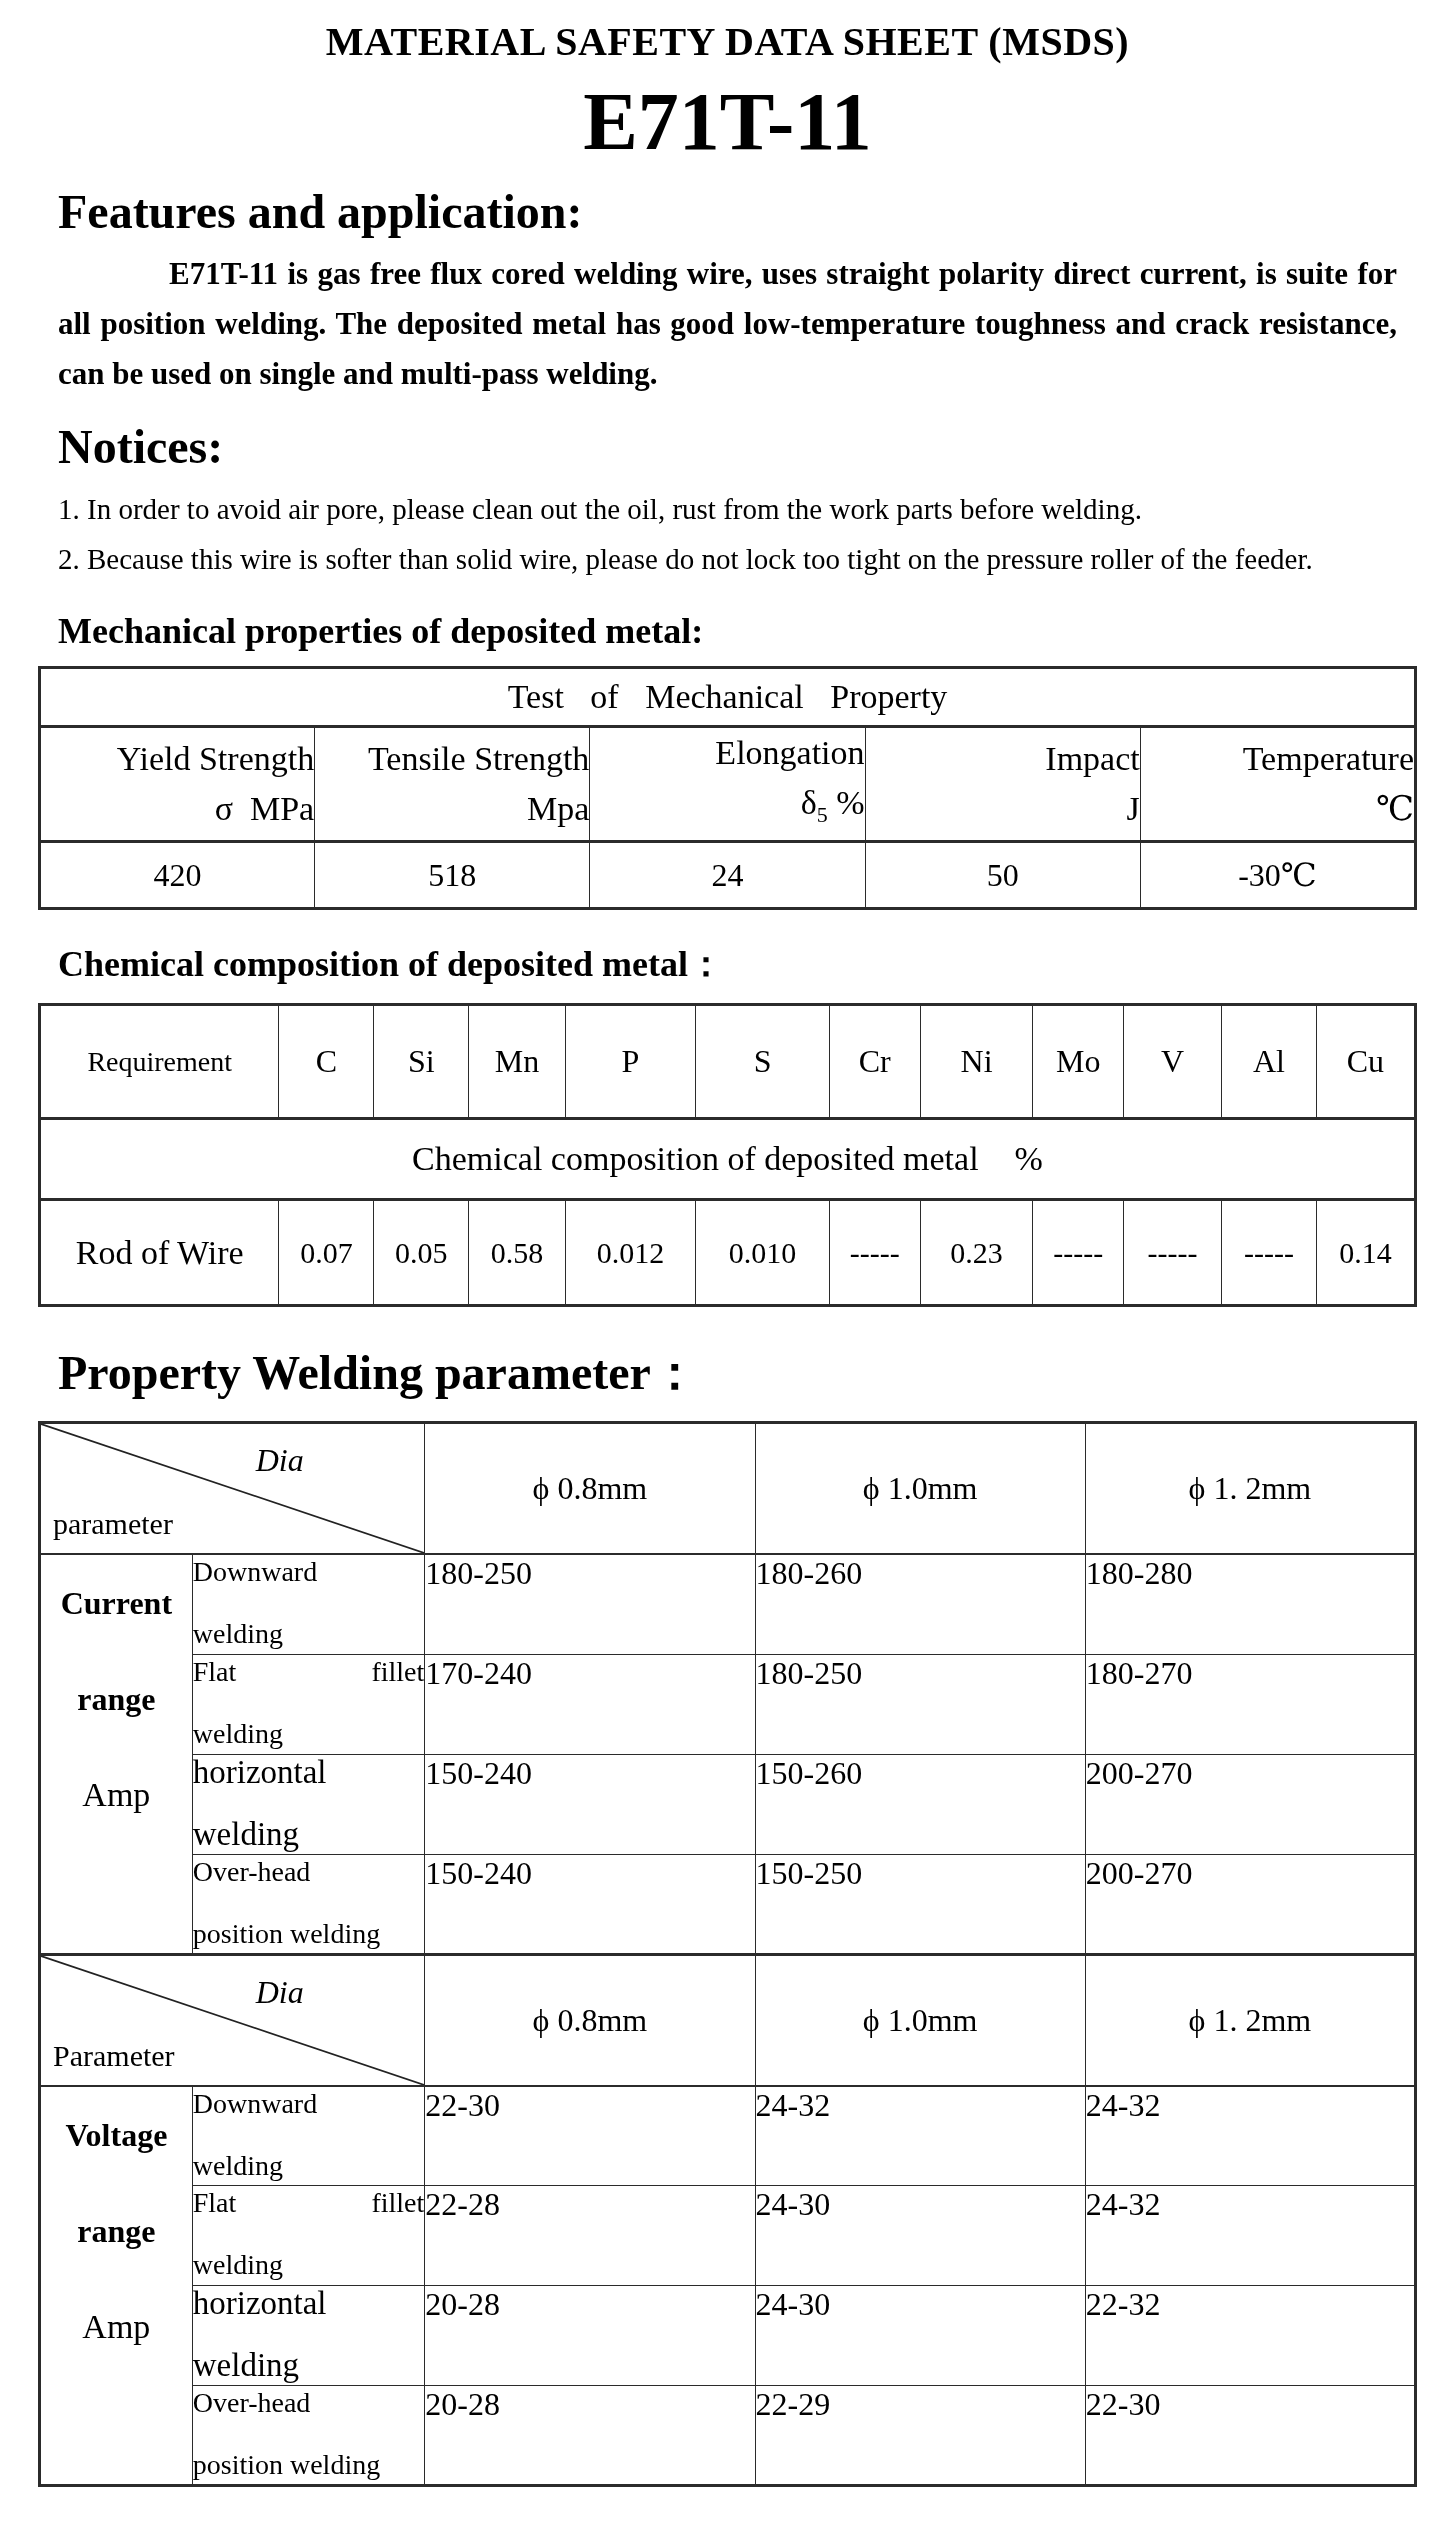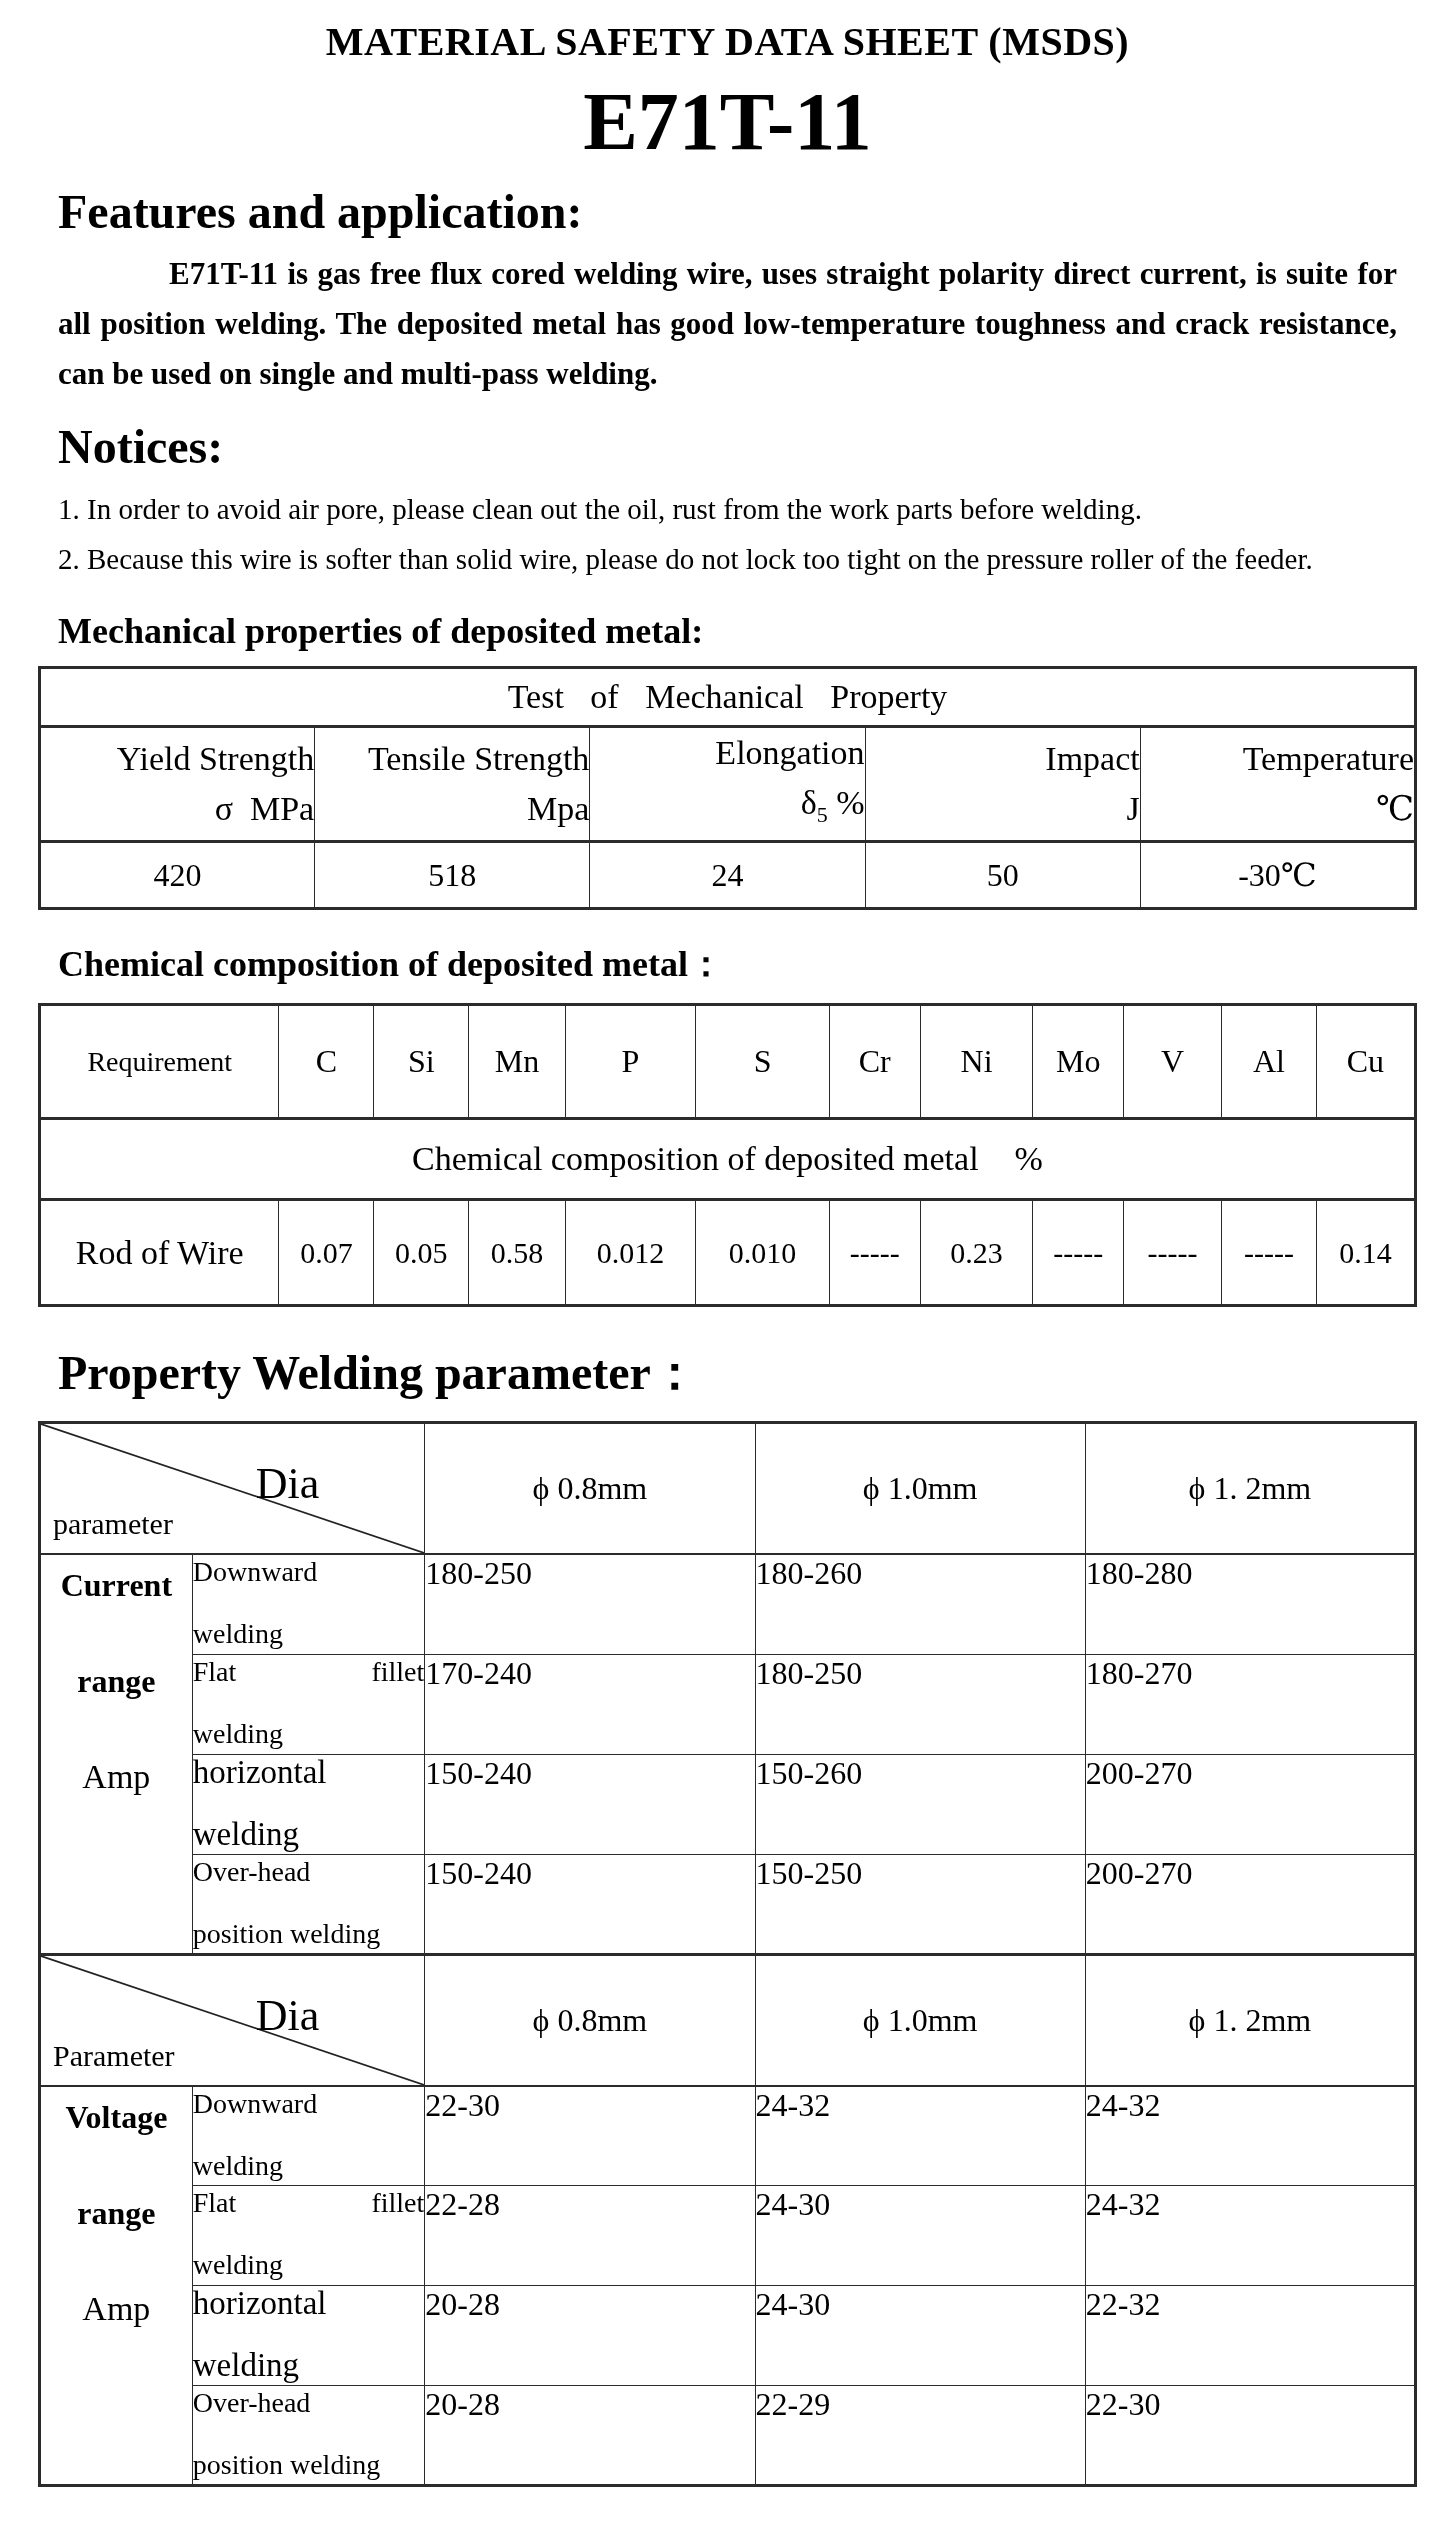--- a/index.html
+++ b/index.html
@@ -102,36 +102,37 @@
   .weld-corner-cell {
     position: relative; height: 129px;
     vertical-align: top;
     border-bottom: 2.4px solid #2b2b2b !important;
   }
   .weld-corner-cell .diag {
     position: absolute; left: 0; top: 0;
     width: 100%; height: 100%; display: block;
   }
   .corner-top-label {
-    position: absolute; top: 34px; left: 56%;
-    font-size: 44px;
+    position: absolute; top: 18px; left: 56%;
+    font-size: 32px;
+    font-style: italic;
   }
   .corner-bottom-label {
     position: absolute; bottom: 12px; left: 12px;
     font-size: 30px;
   }
   .dia-head-cell {
     text-align: center; vertical-align: middle;
     font-size: 32px;
     border-bottom: 2.4px solid #2b2b2b !important;
   }
   .group-cell { vertical-align: top; }
   .group-box {
     display: flex; flex-direction: column; align-items: center;
-    row-gap: 64px; padding-top: 14px; line-height: 32px;
+    row-gap: 64px; padding-top: 32px; line-height: 32px;
   }
   .group-bold { font-weight: bold; font-size: 32px; }
   .group-light { font-size: 34px; }
   .pos-cell {
     vertical-align: top;
     padding: 12px 16px 0 16px;
     font-size: 28px;
   }
   .pos-cell .pos-line1 { line-height: 34px; }
   .pos-cell .pos-line2 { margin-top: 28px; line-height: 34px; }

